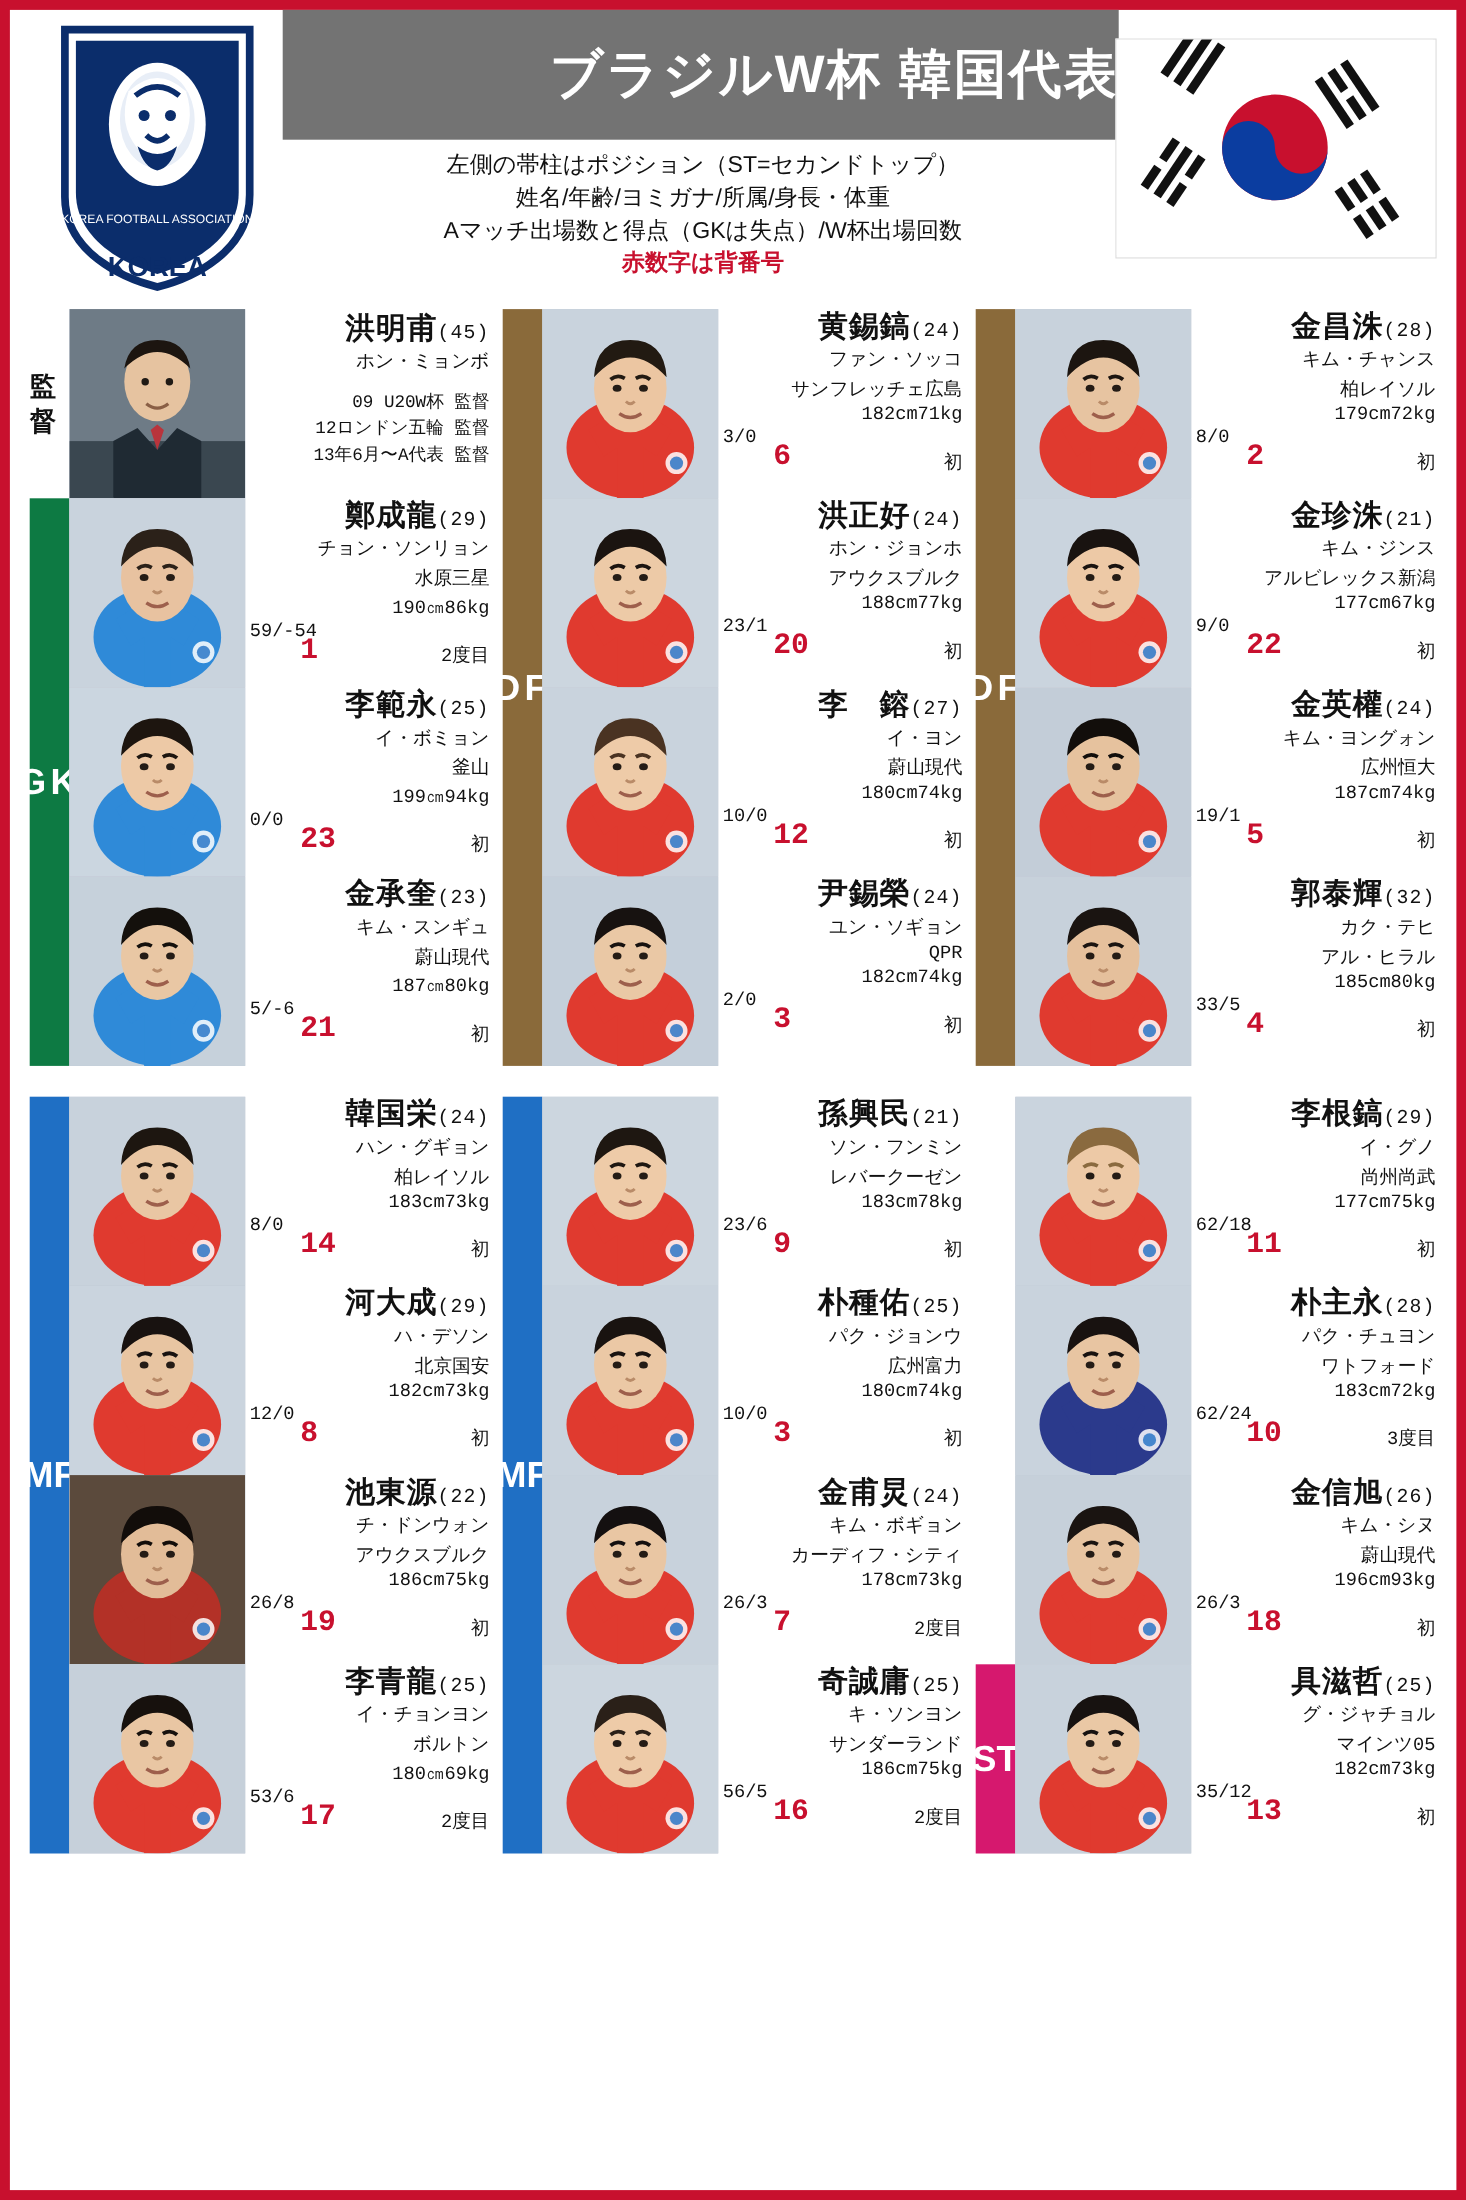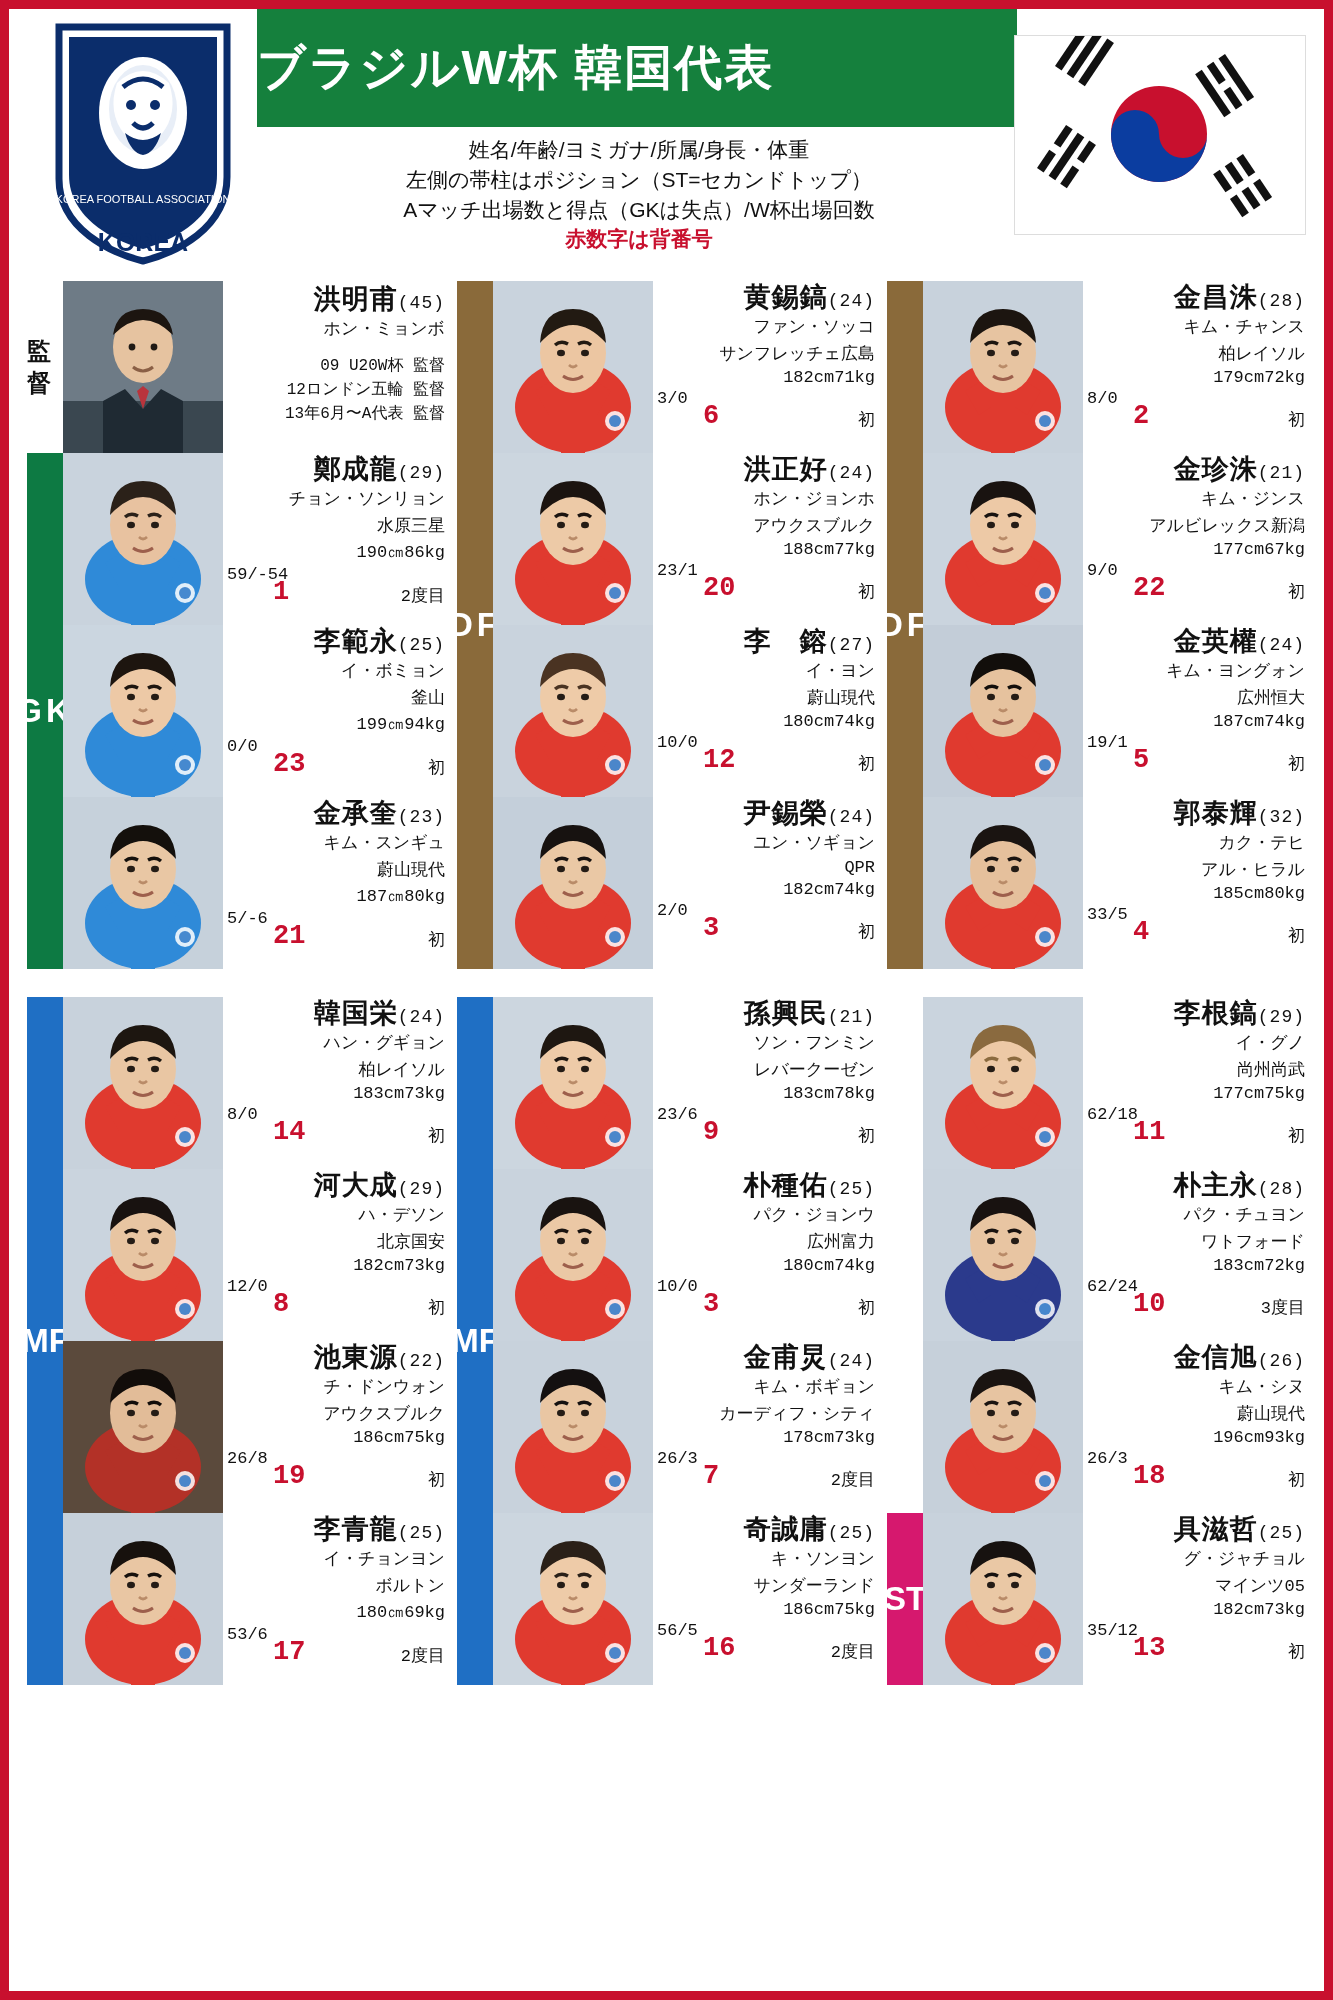--- a/index.html
+++ b/index.html
@@ -15,22 +15,22 @@
     border:9px solid #c8102e;
     box-sizing:border-box;
     background:#fff;
   }
   
   .header{
     position:relative;height:275px;
   }
   .title-bar{
     position:absolute;left:248px;top:0;width:760px;height:118px;
-    background:#15803d;
-    display:flex;align-items:center;justify-content:flex-start;
+    background:#737373;
+    display:flex;align-items:center;justify-content:flex-end;
   }
   .title-bar .title{
     color:#fff;font-size:48px;font-weight:bold;letter-spacing:2px;
   }
   .emblem{
     position:absolute;left:36px;top:8px;width:196px;height:250px;
   }
   .emblem svg{display:block;}
   .flag{
     position:absolute;right:18px;top:26px;width:290px;height:198px;
@@ -116,22 +116,22 @@
         <text x="98" y="186" text-anchor="middle" font-size="11" fill="#ffffff" font-family="Liberation Sans, sans-serif">KOREA FOOTBALL ASSOCIATION</text>
         <text x="98" y="234" text-anchor="middle" font-size="25" font-weight="bold" fill="#0b2d6b" font-family="Liberation Sans, sans-serif">KOREA</text>
       </svg>
     </div>
 
     <div class="title-bar">
       <div class="title">ブラジルW杯 韓国代表</div>
     </div>
 
     <div class="legend">
+      <div>左側の帯柱はポジション（ST=セカンドトップ）</div>
       <div>姓名/年齢/ヨミガナ/所属/身長・体重</div>
-      <div>左側の帯柱はポジション（ST=セカンドトップ）</div>
       <div>Aマッチ出場数と得点（GKは失点）/W杯出場回数</div>
       <div class="red">赤数字は背番号</div>
     </div>
 
     <div class="flag">
       <svg width="288" height="196" viewBox="0 0 288 196">
         <rect width="288" height="196" fill="#ffffff"></rect>
         <g transform="translate(144,98)">
           <circle r="48" fill="#c8102e"></circle>
           <path d="M-48 0 a24 24 0 0 1 48 0 a24 24 0 0 0 48 0 a48 48 0 0 1 -96 0Z" fill="#0b3da0"></path>

